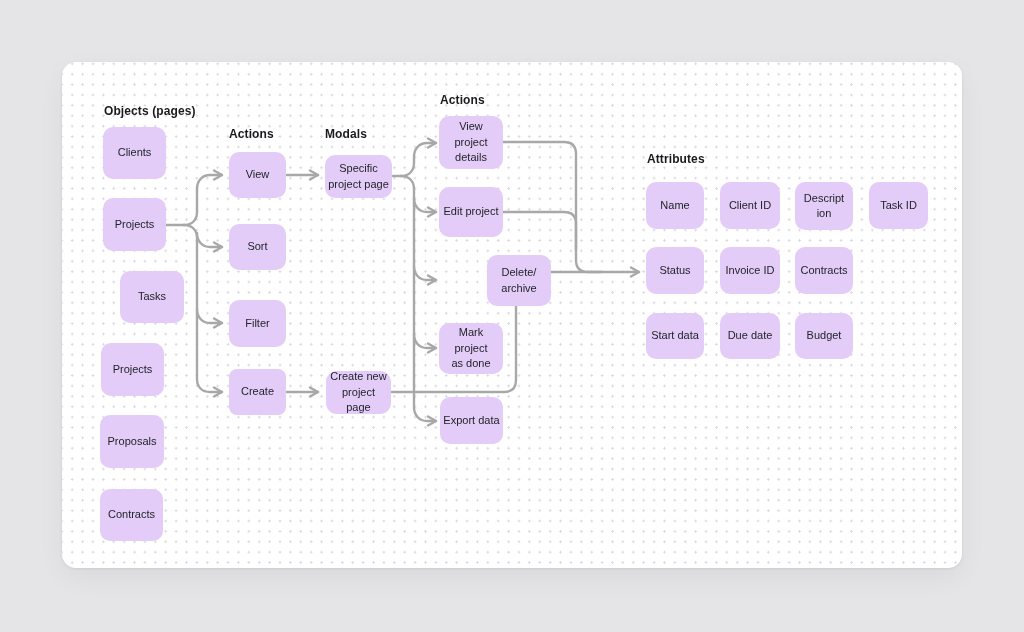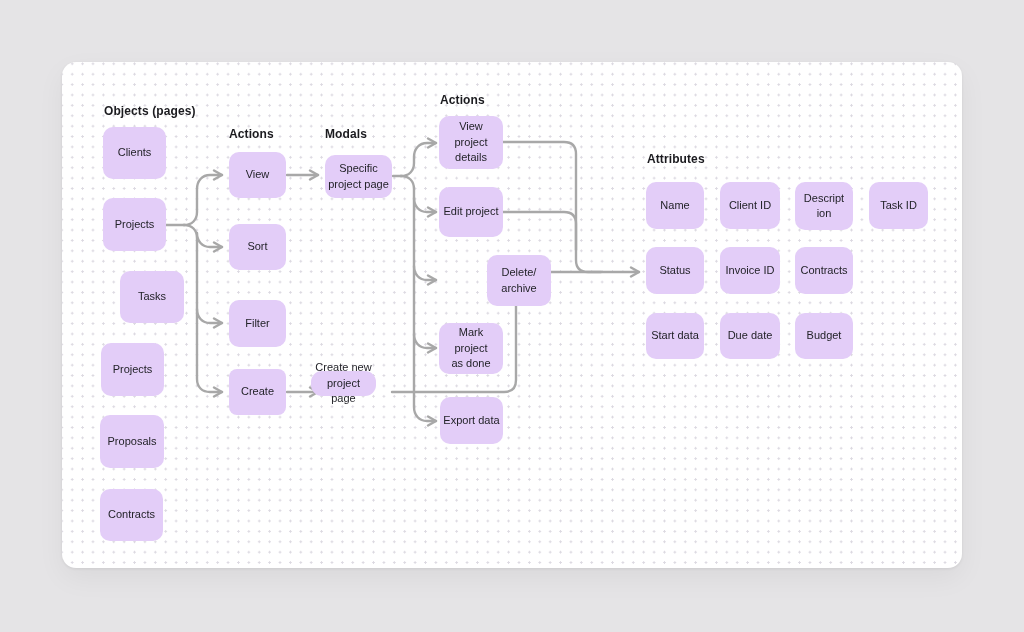--- a/index.html
+++ b/index.html
@@ -103,21 +103,21 @@
       <div class="node" style="left: 100px; top: 271px; width: 64px; height: 52px; margin-left: 20px;">Tasks</div>
       <div class="node" style="left: 101px; top: 343px; width: 63px; height: 53px;">Projects</div>
       <div class="node" style="left: 100px; top: 415px; width: 64px; height: 53px;">Proposals</div>
       <div class="node" style="left: 100px; top: 489px; width: 63px; height: 52px;">Contracts</div>
       <div class="node" style="left: 229px; top: 152px; width: 57px; height: 46px;">View</div>
       <div class="node" style="left: 229px; top: 224px; width: 57px; height: 46px;">Sort</div>
       <div class="node" style="left: 229px; top: 300px; width: 57px; height: 47px;">Filter</div>
       <div class="node" style="left: 229px; top: 369px; width: 57px; height: 46px; border-radius: 8px;">Create</div>
       <div class="node" style="left: 325px; top: 155px; width: 67px; height: 43px;">Specific
 project page</div>
-      <div class="node" style="left: 311px; top: 371px; width: 65px; height: 25px; border-radius: 11px;">Create new
+      <div class="node" style="left: 326px; top: 371px; width: 65px; height: 43px; border-radius: 11px;">Create new
 project page</div>
       <div class="node" style="left: 439px; top: 116px; width: 64px; height: 53px;">View project
 details</div>
       <div class="node" style="left: 439px; top: 187px; width: 64px; height: 50px;">Edit project</div>
       <div class="node" style="left: 439px; top: 255px; width: 64px; height: 51px; margin-left: 48px;">Delete/
 archive</div>
       <div class="node" style="left: 439px; top: 323px; width: 64px; height: 51px;">Mark project
 as done</div>
       <div class="node" style="left: 440px; top: 397px; width: 63px; height: 47px;">Export data</div>
       <div class="node" style="left: 646px; top: 182px; width: 58px; height: 47px;">Name</div>

